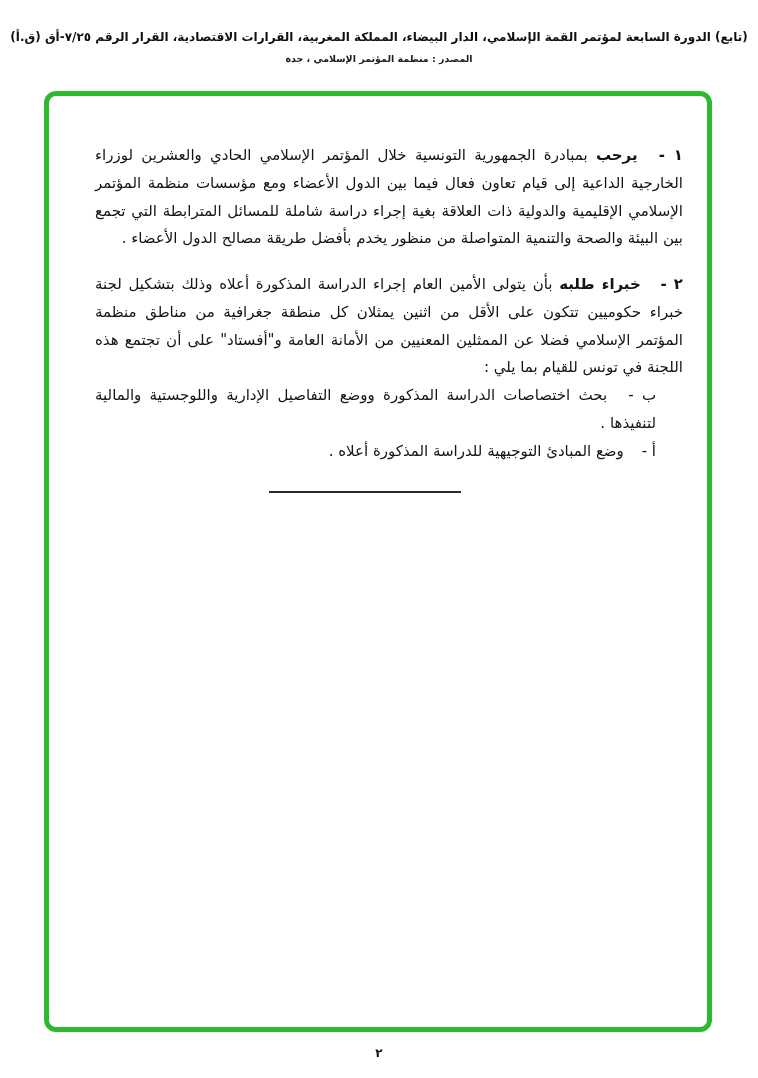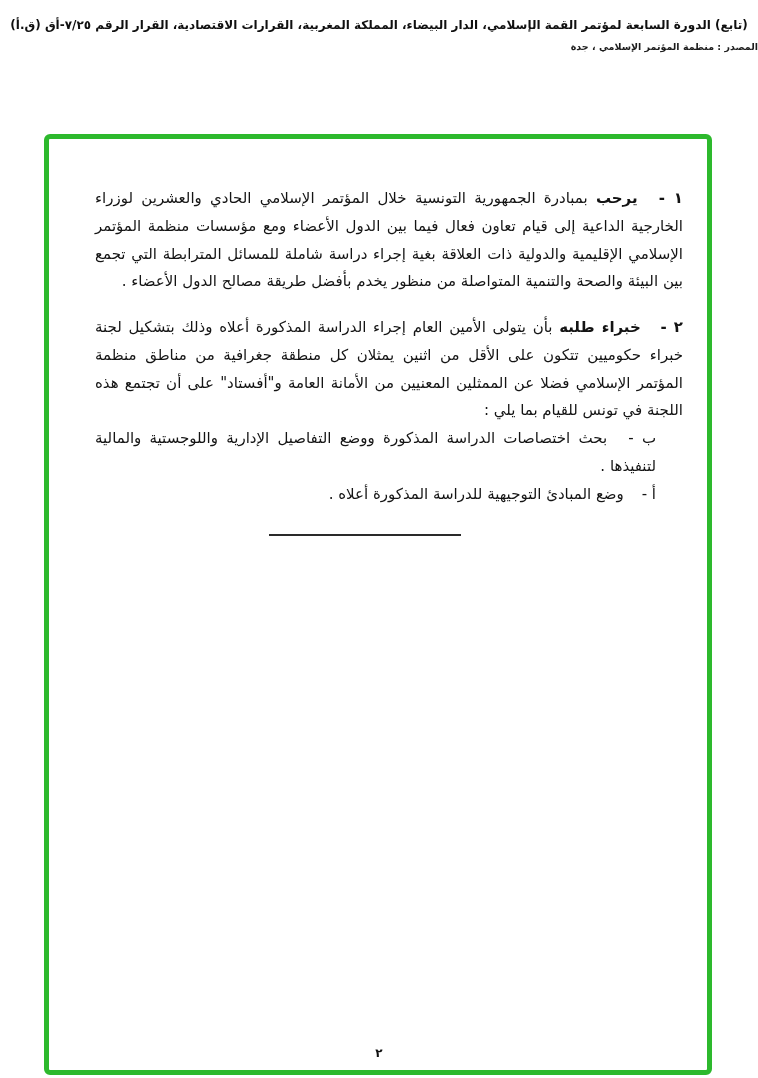--- a/index.html
+++ b/index.html
@@ -11,45 +11,45 @@
     position: relative;
     width: 758px;
     height: 1078px;
     background: #ffffff;
     font-family: "DejaVu Sans", sans-serif;
     direction: rtl;
     color: #141414;
     overflow: hidden;
   }
   .header-title {
-    padding-top: 18px;
+    padding-top: 30px;
     text-align: center;
     font-size: 12px;
     font-weight: bold;
     white-space: nowrap;
     color: #101010;
     letter-spacing: 0.1px;
   }
   .source-line {
     margin-top: 9px;
+    text-align: center;
     font-size: 9.5px;
     font-weight: bold;
     color: #1c1c1c;
   }
   .frame {
     position: absolute;
     top: 91px;
     left: 44px;
     width: 668px;
     height: 941px;
     box-sizing: border-box;
     border: 5px solid #2db92d;
-    border-radius: 6px;
+    border-radius: 12px;
     background: #ffffff;
-    margin-top: 43px;
   }
   .content {
     box-sizing: border-box;
     padding: 46px 24px 0 46px;
     font-size: 15px;
     line-height: 1.85;
     text-align: justify;
   }
   .item {
     margin: 0 0 18px 0;

